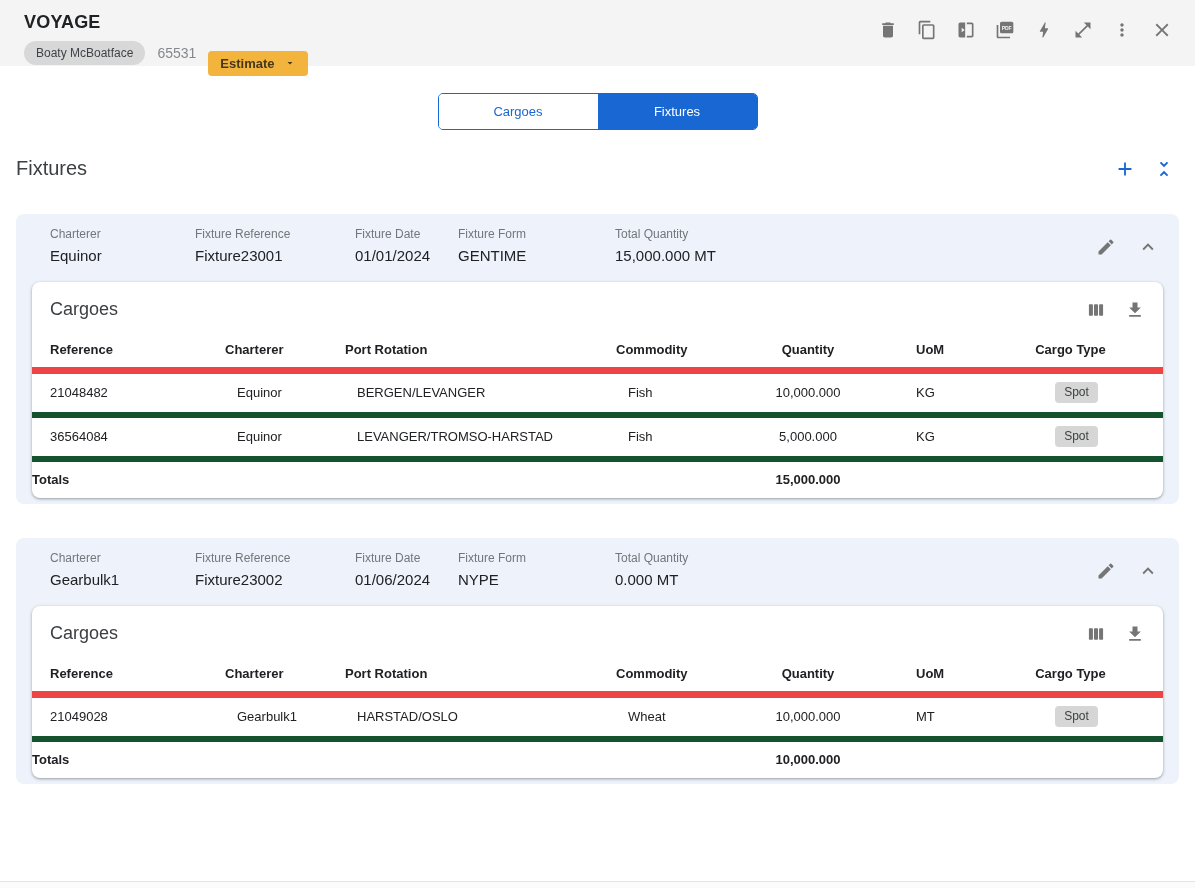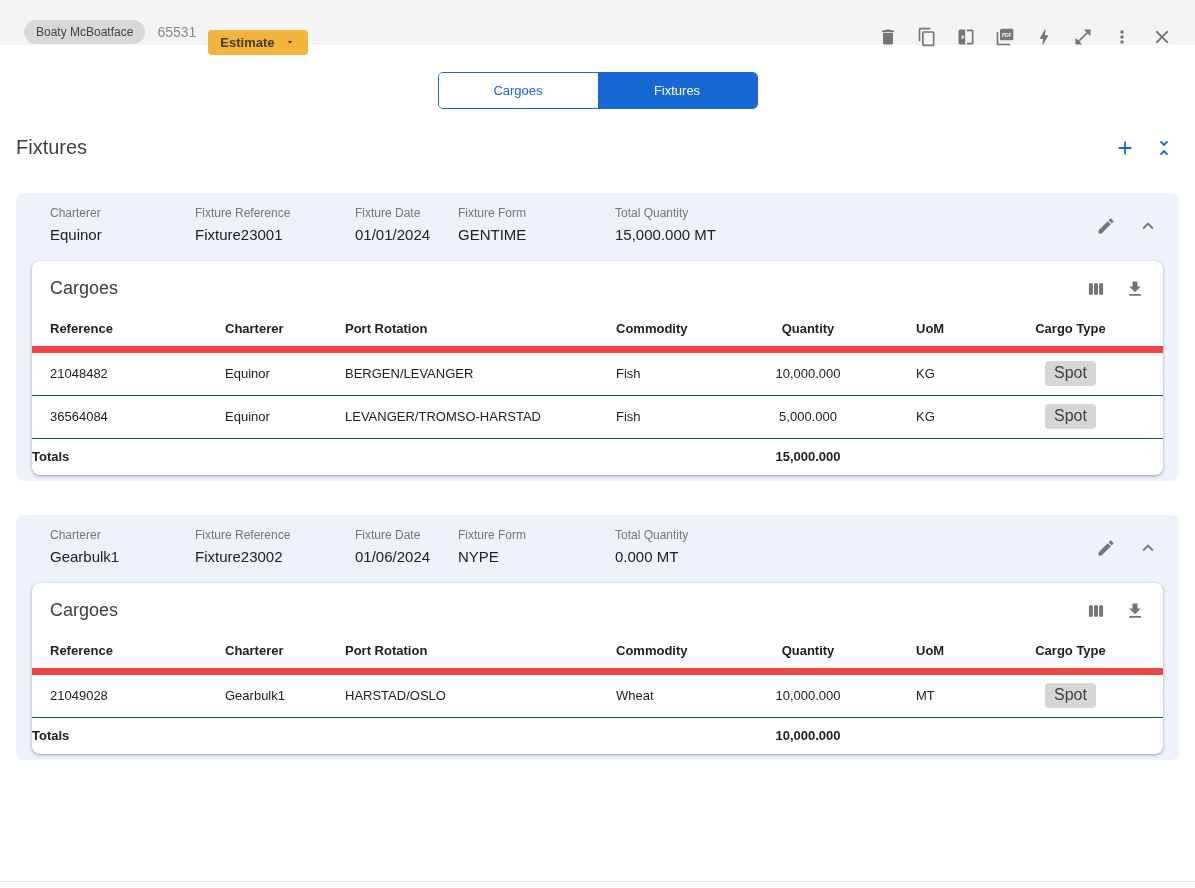--- a/index.html
+++ b/index.html
@@ -48,38 +48,39 @@
 
   
   .cargo-card { background: #fff; border-radius: 8px; overflow: hidden;
                 box-shadow: 0 1px 2px rgba(60,64,67,.3), 0 1px 3px 1px rgba(60,64,67,.15); }
   .cargo-card-header { display: flex; justify-content: space-between; align-items: center; padding: 17px 18px 10px; }
   .cargo-title { font-size: 18px; color: #3c4043; }
   .cargo-actions { display: flex; gap: 19px; align-items: center; }
 
   table { width: 100%; border-collapse: collapse; table-layout: fixed; font-size: 13px; color: #202124; }
   th { text-align: left; padding: 12px 0 10px; border-bottom: 7px solid #ef4444; font-size: 13px; font-weight: 700; color: #202124; }
-  td { padding: 8px 0 9px; border-bottom: 1px solid #14532d; }
+  td { padding: 8px 12px 9px; border-bottom: 6px solid #14532d; }
   th:first-child, td:first-child { padding-left: 18px; }
   th:last-child, td:last-child { padding-right: 18px; }
   .col-qty { text-align: center; }
   .col-uom { padding-left: 36px; }
   .col-type { text-align: center; }
   tr.totals-row td { border-bottom: none; font-weight: 700; padding: 10px 0 11px; }
-  .spot-chip { display: inline-block; background: #d6d6d6; color: #3c4043; font-size: 16px; line-height: 1; padding: 4px 9px 5px; border-radius: 4px; }
+  .spot-chip { display: inline-block; background: #d6d6d6; color: #3c4043; font-size: 12px; line-height: 1; padding: 4px 9px 5px; border-radius: 4px; }
 
   .bottom-edge { position: absolute; left: 0; right: 0; bottom: 0; height: 7px; border-top: 1px solid #e4e4e4; background: #fbfbfb; }
 </style>
 </head>
 <body>
 
 <div class="screen">
 
   <div class="topbar">
     <div class="topbar-main">
+      <div class="window-title">VOYAGE</div>
       <div class="subtitle-row">
         <span class="vessel-chip">Boaty McBoatface</span>
         <span class="voyage-number">65531</span>
         <button class="estimate-btn">
           <span>Estimate</span>
           <svg width="12" height="12" viewBox="0 0 24 24">
               <path fill="#45391a" d="M7 10l5 5 5-5z"></path>
             </svg>
         </button>
       </div>

